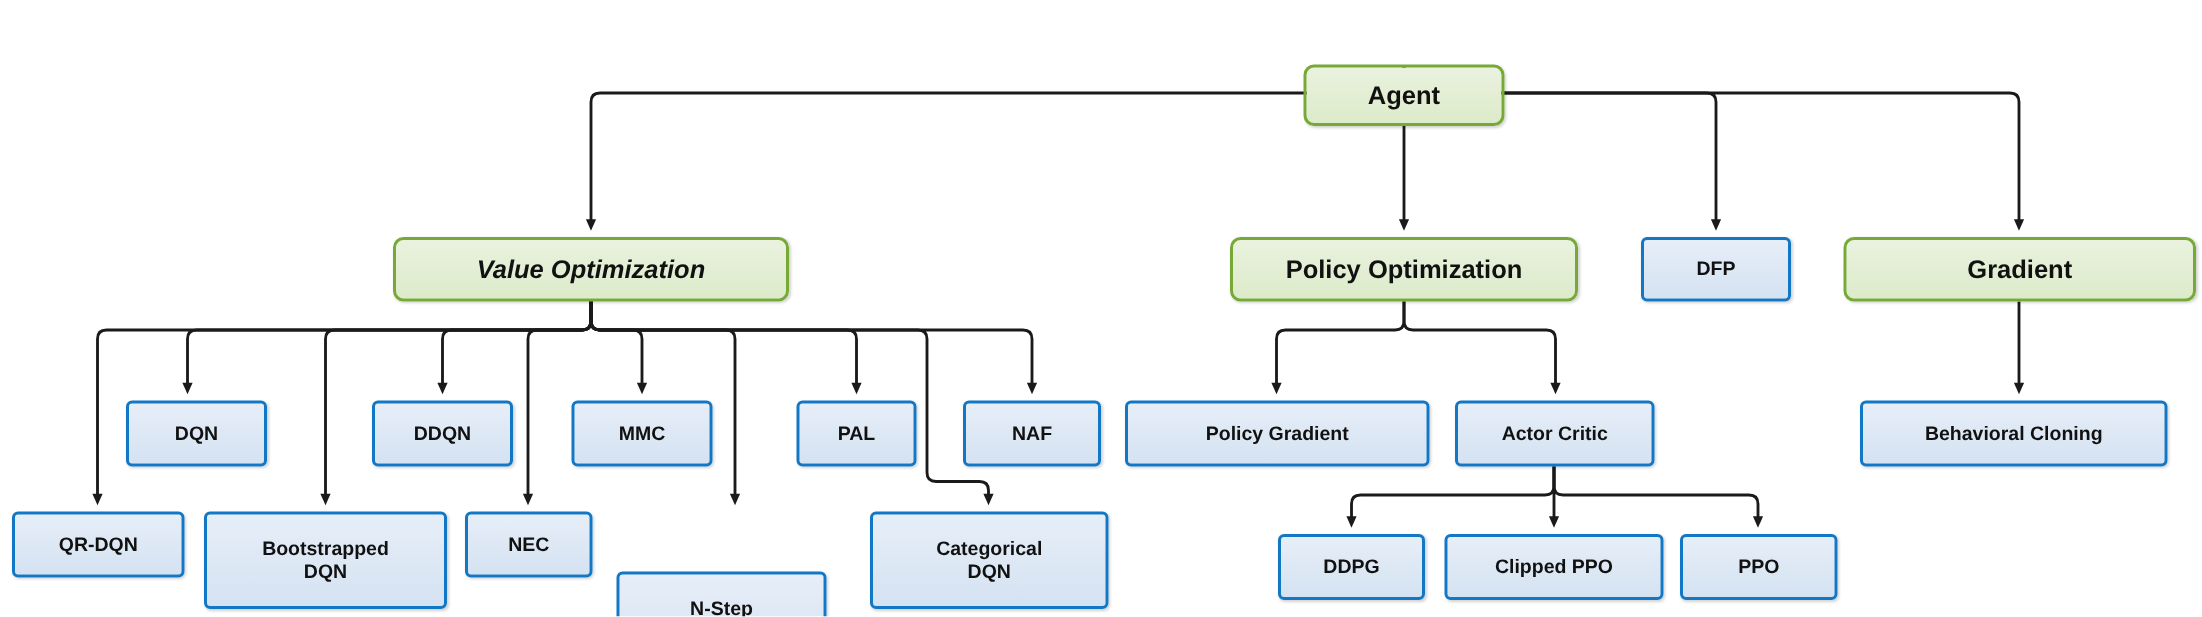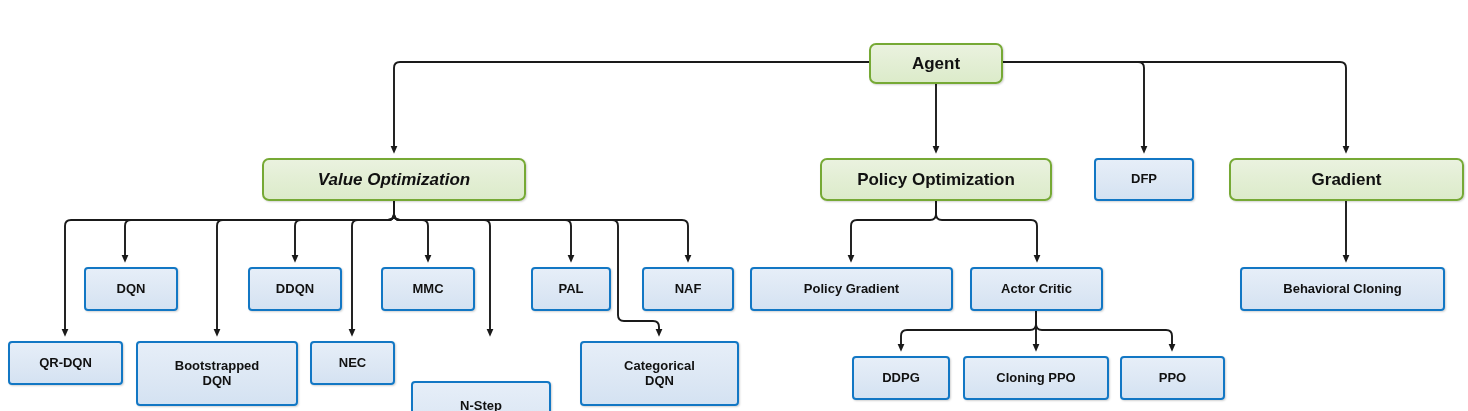--- a/index.html
+++ b/index.html
@@ -113,18 +113,18 @@
 Q-Learning</span>
     </div>
     <div class="node blue" style="left: 580px; top: 341px; width: 159px; height: 65px;">
       <span class="two-line">Categorical
 DQN</span>
     </div>
     <div class="node blue" style="left: 852px; top: 356px; width: 98px; height: 44px;">
       <span>DDPG</span>
     </div>
     <div class="node blue" style="left: 963px; top: 356px; width: 146px; height: 44px;">
-      <span>Cloning PPO</span>
+      <span>Clipped PPO</span>
     </div>
     <div class="node blue" style="left: 1120px; top: 356px; width: 105px; height: 44px;">
       <span>PPO</span>
     </div>
   </div>
 
 </body></html>

